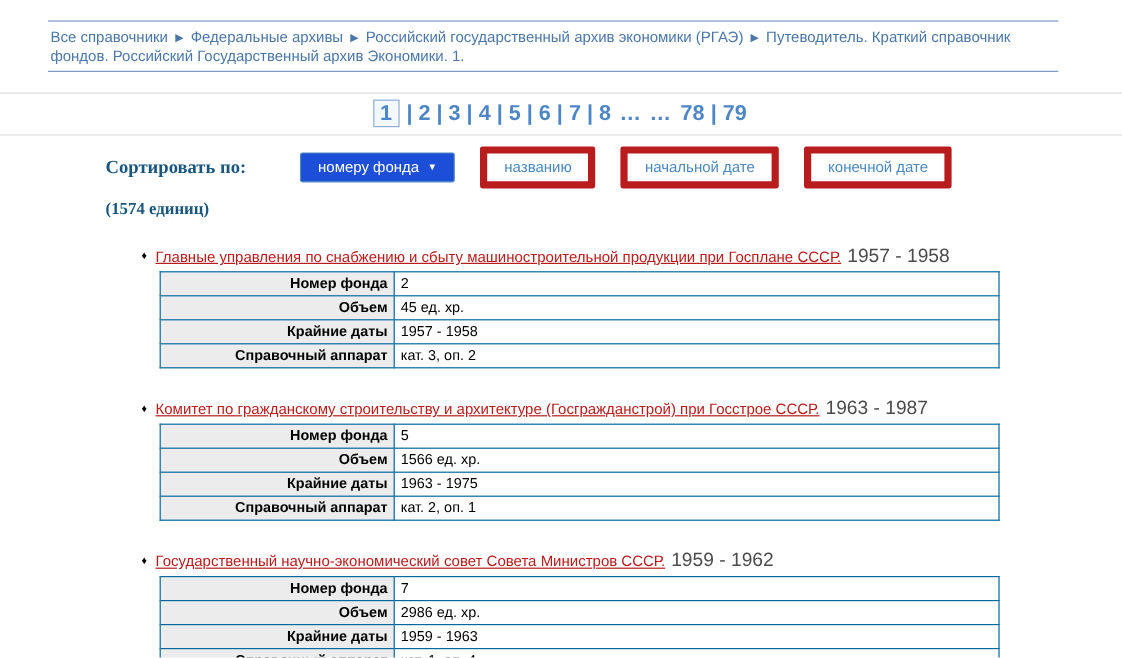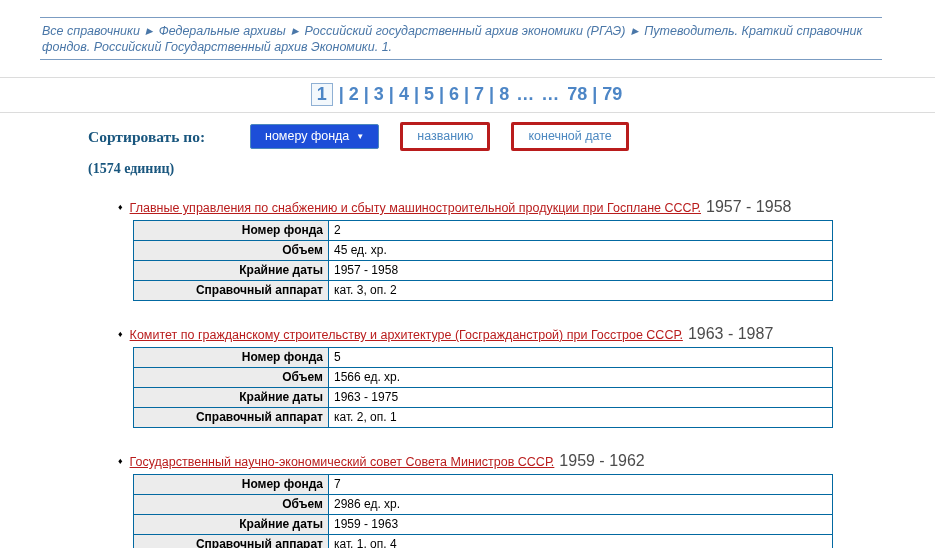--- a/index.html
+++ b/index.html
@@ -16,21 +16,20 @@
   .breadcrumb-wrap {
     margin: 17px 53px 0 40px;
     border-top: 1px solid #7b9cc2;
     border-bottom: 1px solid #7b9cc2;
     padding: 5px 2px 4px 2px;
   }
   .breadcrumb {
     font-size: 12.5px;
     line-height: 16px;
     color: #4a77a8;
-    font-style: italic;
   }
   .crumb {
     color: #4a77a8;
     text-decoration: none;
     cursor: pointer;
   }
   .crumb-arrow {
     color: #4a77a8;
     font-size: 9px;
     margin: 0 6px;
@@ -80,21 +79,21 @@
     color: #19567e;
     width: 162px;
   }
   .sort-btn {
     display: inline-block;
     font-family: "Liberation Sans", sans-serif;
     font-size: 12.5px;
     padding: 5px 14px 5px 14px;
     margin-right: 21px;
     border-radius: 2px;
-    border: 3px solid #b91c1c;
+    border: 6px solid #b91c1c;
     background: #ffffff;
     color: #4c88c0;
     cursor: pointer;
     line-height: 13px;
   }
   .sort-btn.active {
     background: #1d4ed8;
     border: 1px solid #4b88bd;
     color: #ffffff;
   }
@@ -164,20 +163,21 @@
 <div class="pagination-band">
   <div class="pagination">
     <span class="page-current">1</span><span class="page-sep">|</span><span class="page-link">2</span><span class="page-sep">|</span><span class="page-link">3</span><span class="page-sep">|</span><span class="page-link">4</span><span class="page-sep">|</span><span class="page-link">5</span><span class="page-sep">|</span><span class="page-link">6</span><span class="page-sep">|</span><span class="page-link">7</span><span class="page-sep">|</span><span class="page-link">8</span><span class="page-ellipsis">… …</span><span class="page-link">78</span><span class="page-sep">|</span><span class="page-link">79</span>
   </div>
 </div>
 
 <div class="sort-row">
   <span class="sort-label">Сортировать по:</span>
   <button class="sort-btn active"><span>номеру фонда</span><span class="sort-caret">▼</span></button>
   <button class="sort-btn">названию</button>
+  <button class="sort-btn">начальной дате</button>
   <button class="sort-btn">конечной дате</button>
 </div>
 
 <div class="count-row">(1574 единиц)</div>
 
 <div class="entries">
 
   <div class="entry">
     <div class="entry-head">
       <span class="bullet">♦</span><a class="entry-title">Главные управления по снабжению и сбыту машиностроительной продукции при Госплане СССР.</a><span class="entry-date">1957 - 1958</span>

